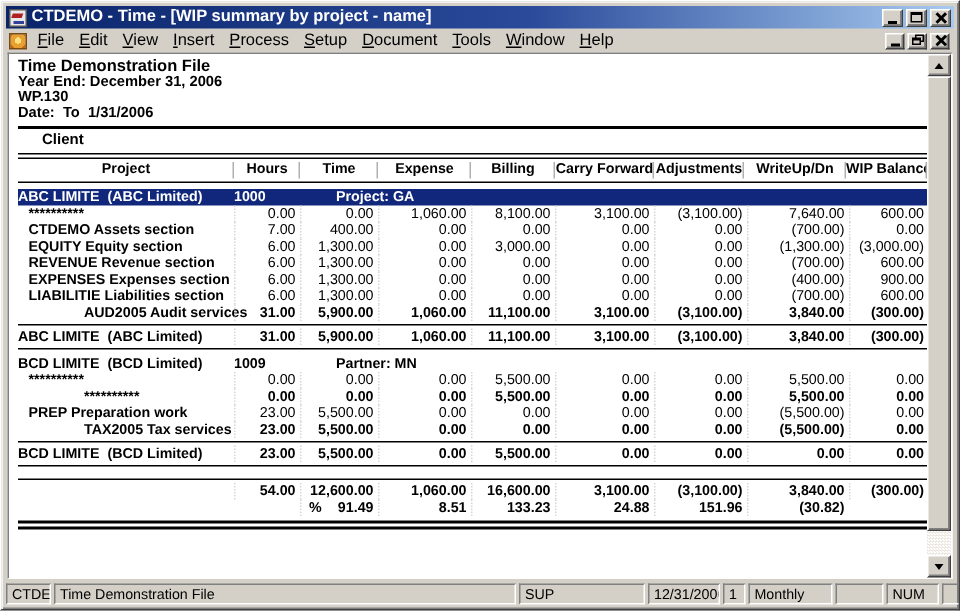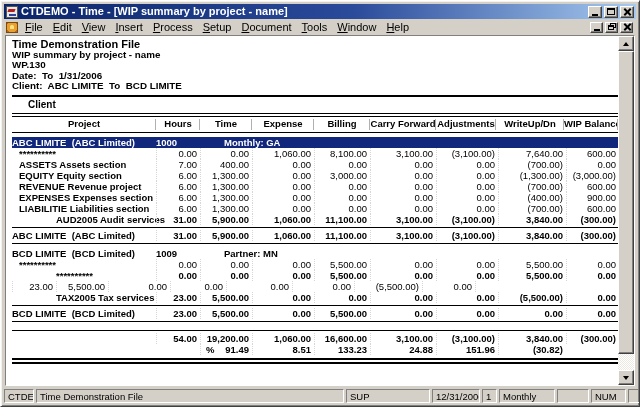--- a/index.html
+++ b/index.html
@@ -130,58 +130,57 @@
         </div>
       <div class="wbtn">
           <div class="g-close"></div>
         </div>
     </div>
   </div>
 
   <div class="content">
     <div class="report">
       <div class="rh-title">Time Demonstration File</div>
-      <div class="rh-line">WIP summary by project - name</div>
+      <div class="rh-line">Year End: December 31, 2006</div>
       <div class="rh-line">WP.130</div>
       <div class="rh-line">Date:  To  1/31/2006</div>
-      <div class="rh-line">Client:  ABC LIMITE  To  BCD LIMITE</div>
       <div class="rule2"></div>
       <div class="client-label">Client</div>
       <div class="drule"></div>
       <div class="hrow" id="col-headers">
           <div class="hcell" style="width: 144px;">Project</div>
           <div class="hcell" style="width: 44px;">Hours</div>
           <div class="hcell" style="width: 52px;">Time</div>
           <div class="hcell" style="width: 62px;">Expense</div>
           <div class="hcell" style="width: 56px;">Billing</div>
           <div class="hcell" style="width: 66px;">Carry Forward</div>
           <div class="hcell" style="width: 60px;">Adjustments</div>
           <div class="hcell" style="width: 68px;">WriteUp/Dn</div>
           <div class="hcell" style="width: 54px;">WIP Balance</div>
         </div>
       <div class="hrule"></div>
       <div id="rows">
           <div class="r-row client selected">
             <span class="cell lbl">ABC LIMITE  (ABC Limited)</span>
             <span class="code">1000</span>
-            <span class="partner">Monthly:  GA</span>
+            <span class="partner">Project:  GA</span>
           </div>
           <div class="r-row detail">
             <div class="cell lbl" style="width: 144px;">**********</div>
             <div class="cell num" style="width: 44px;">0.00</div>
             <div class="cell num" style="width: 52px;">0.00</div>
             <div class="cell num" style="width: 62px;">1,060.00</div>
             <div class="cell num" style="width: 56px;">8,100.00</div>
             <div class="cell num" style="width: 66px;">3,100.00</div>
             <div class="cell num" style="width: 62px;">(3,100.00)</div>
             <div class="cell num" style="width: 68px;">7,640.00</div>
             <div class="cell num" style="width: 54px;">600.00</div>
           </div>
           <div class="r-row detail">
-            <div class="cell lbl" style="width: 144px;">ASSETS Assets section</div>
+            <div class="cell lbl" style="width: 144px;">CTDEMO Assets section</div>
             <div class="cell num" style="width: 44px;">7.00</div>
             <div class="cell num" style="width: 52px;">400.00</div>
             <div class="cell num" style="width: 62px;">0.00</div>
             <div class="cell num" style="width: 56px;">0.00</div>
             <div class="cell num" style="width: 66px;">0.00</div>
             <div class="cell num" style="width: 62px;">0.00</div>
             <div class="cell num" style="width: 68px;">(700.00)</div>
             <div class="cell num" style="width: 54px;">0.00</div>
           </div>
           <div class="r-row detail">
@@ -189,21 +188,21 @@
             <div class="cell num" style="width: 44px;">6.00</div>
             <div class="cell num" style="width: 52px;">1,300.00</div>
             <div class="cell num" style="width: 62px;">0.00</div>
             <div class="cell num" style="width: 56px;">3,000.00</div>
             <div class="cell num" style="width: 66px;">0.00</div>
             <div class="cell num" style="width: 62px;">0.00</div>
             <div class="cell num" style="width: 68px;">(1,300.00)</div>
             <div class="cell num" style="width: 54px;">(3,000.00)</div>
           </div>
           <div class="r-row detail">
-            <div class="cell lbl" style="width: 144px;">REVENUE Revenue project</div>
+            <div class="cell lbl" style="width: 144px;">REVENUE Revenue section</div>
             <div class="cell num" style="width: 44px;">6.00</div>
             <div class="cell num" style="width: 52px;">1,300.00</div>
             <div class="cell num" style="width: 62px;">0.00</div>
             <div class="cell num" style="width: 56px;">0.00</div>
             <div class="cell num" style="width: 66px;">0.00</div>
             <div class="cell num" style="width: 62px;">0.00</div>
             <div class="cell num" style="width: 68px;">(700.00)</div>
             <div class="cell num" style="width: 54px;">600.00</div>
           </div>
           <div class="r-row detail">
@@ -273,20 +272,21 @@
             <div class="cell num" style="width: 44px;">0.00</div>
             <div class="cell num" style="width: 52px;">0.00</div>
             <div class="cell num" style="width: 62px;">0.00</div>
             <div class="cell num" style="width: 56px;">5,500.00</div>
             <div class="cell num" style="width: 66px;">0.00</div>
             <div class="cell num" style="width: 62px;">0.00</div>
             <div class="cell num" style="width: 68px;">5,500.00</div>
             <div class="cell num" style="width: 54px;">0.00</div>
           </div>
           <div class="r-row detail">
+            <div class="cell lbl" style="width: 144px;">PREP Preparation work</div>
             <div class="cell num" style="width: 44px;">23.00</div>
             <div class="cell num" style="width: 52px;">5,500.00</div>
             <div class="cell num" style="width: 62px;">0.00</div>
             <div class="cell num" style="width: 56px;">0.00</div>
             <div class="cell num" style="width: 66px;">0.00</div>
             <div class="cell num" style="width: 62px;">0.00</div>
             <div class="cell num" style="width: 68px;">(5,500.00)</div>
             <div class="cell num" style="width: 54px;">0.00</div>
           </div>
           <div class="r-row total">
@@ -311,21 +311,21 @@
             <div class="cell num" style="width: 62px;">0.00</div>
             <div class="cell num" style="width: 68px;">0.00</div>
             <div class="cell num" style="width: 54px;">0.00</div>
           </div>
           <div class="rline"></div>
           <div class="rgap"></div>
           <div class="rline"></div>
           <div class="r-row grand">
             <div class="cell lbl" style="width: 144px;"></div>
             <div class="cell num" style="width: 44px;">54.00</div>
-            <div class="cell num" style="width: 52px;">19,200.00</div>
+            <div class="cell num" style="width: 52px;">12,600.00</div>
             <div class="cell num" style="width: 62px;">1,060.00</div>
             <div class="cell num" style="width: 56px;">16,600.00</div>
             <div class="cell num" style="width: 66px;">3,100.00</div>
             <div class="cell num" style="width: 62px;">(3,100.00)</div>
             <div class="cell num" style="width: 68px;">3,840.00</div>
             <div class="cell num" style="width: 54px;">(300.00)</div>
           </div>
           <div class="r-row percent">
             <span class="pct">%</span>
             <div class="cell" style="width: 144px;"></div>

